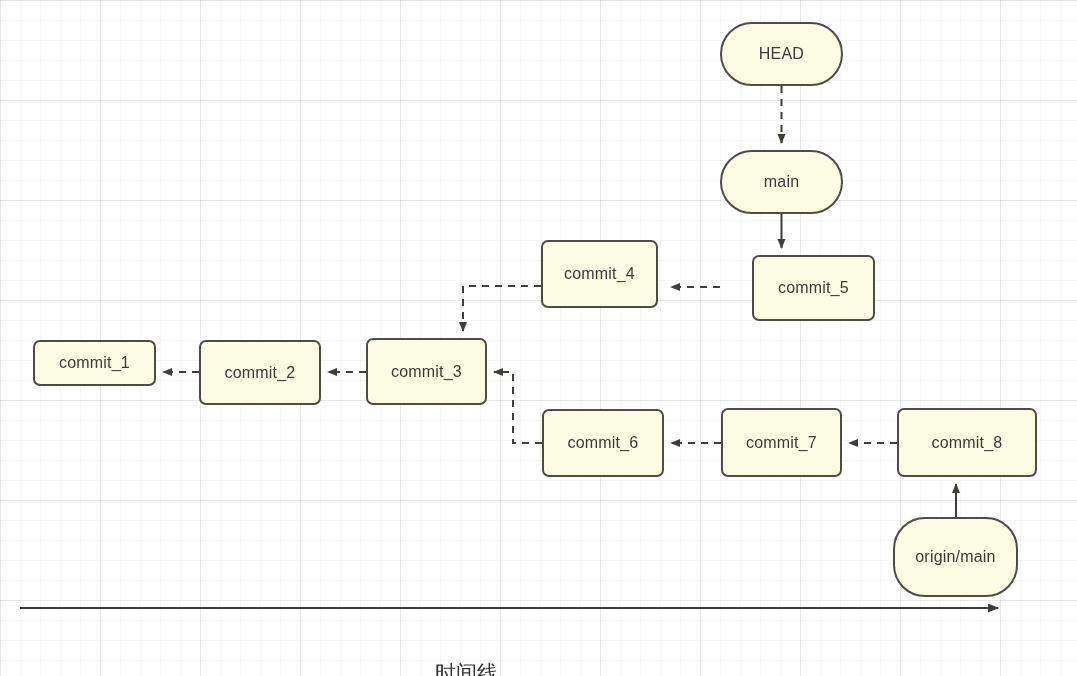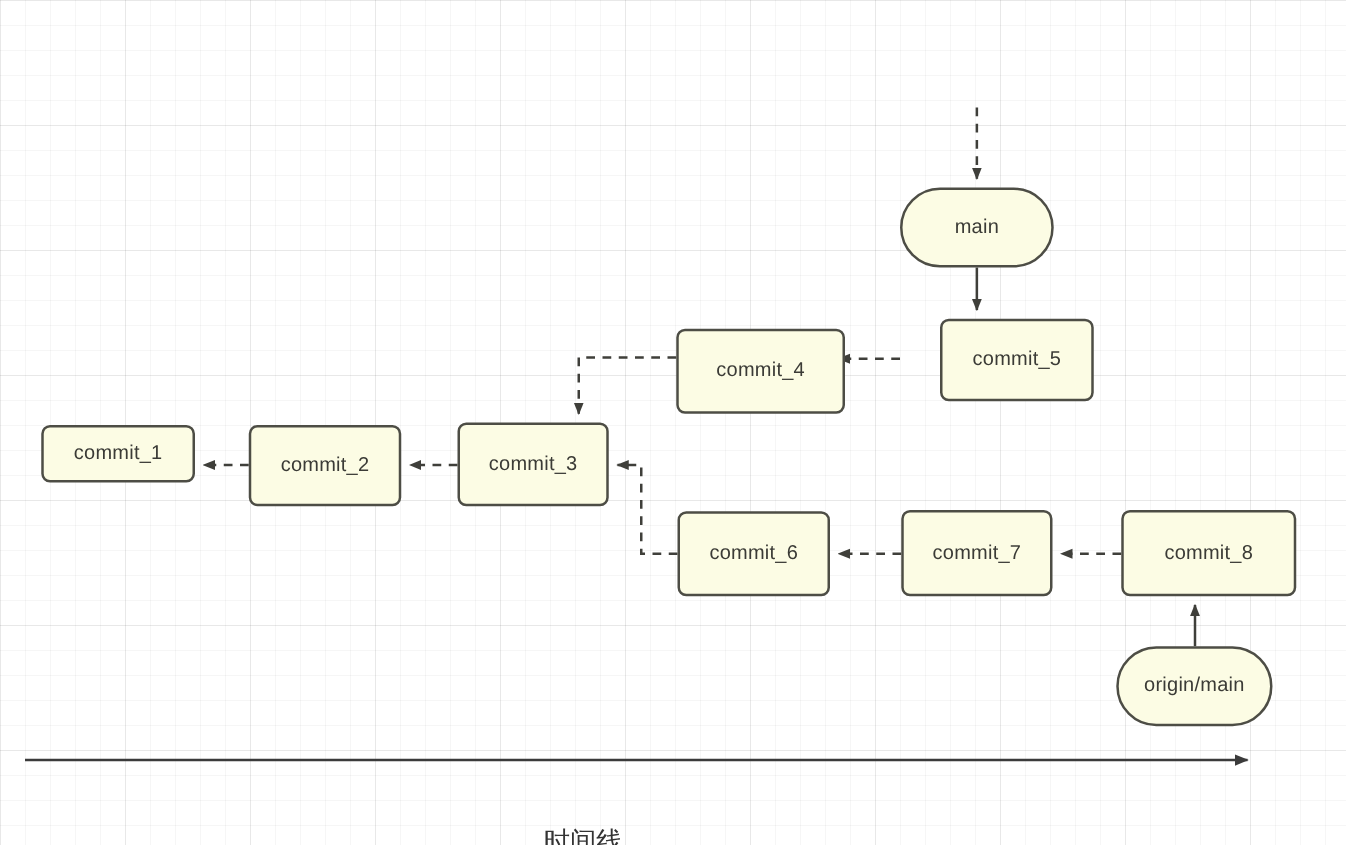--- a/index.html
+++ b/index.html
@@ -86,30 +86,33 @@
 
     <path d="M721,443 L671,443" fill="none" stroke="#3f3f3a" stroke-width="2" stroke-dasharray="7 6" marker-end="url(#arrowSolid)"></path>
 
     <path d="M897,443 L849,443" fill="none" stroke="#3f3f3a" stroke-width="2" stroke-dasharray="7 6" marker-end="url(#arrowSolid)"></path>
 
     <path d="M956,517 L956,484" fill="none" stroke="#3f3f3a" stroke-width="2" marker-end="url(#arrowSolid)"></path>
 
     <path d="M20,608 L998,608" fill="none" stroke="#3b3b3b" stroke-width="2" marker-end="url(#arrowAxis)"></path>
   </svg>
 
+  <div class="node ref" style="left:720px; top:22px; width:123px; height:64px;">
+    <span>HEAD</span>
+  </div>
 
   <div class="node ref" style="left:720px; top:150px; width:123px; height:64px;">
     <span>main</span>
   </div>
 
   <div class="node commit" style="left:752px; top:255px; width:123px; height:66px;">
     <span>commit_5</span>
   </div>
 
-  <div class="node commit" style="left:541px; top:263px; width:135px; height:68px;">
+  <div class="node commit" style="left:541px; top:240px; width:117px; height:68px;">
     <span>commit_4</span>
   </div>
 
   <div class="node commit" style="left:33px; top:340px; width:123px; height:46px;">
     <span>commit_1</span>
   </div>
 
   <div class="node commit" style="left:199px; top:340px; width:122px; height:65px;">
     <span>commit_2</span>
   </div>
@@ -123,19 +126,19 @@
   </div>
 
   <div class="node commit" style="left:721px; top:408px; width:121px; height:69px;">
     <span>commit_7</span>
   </div>
 
   <div class="node commit" style="left:897px; top:408px; width:140px; height:69px;">
     <span>commit_8</span>
   </div>
 
-  <div class="node ref" style="left:893px; top:517px; width:125px; height:64px;">
+  <div class="node ref" style="left:893px; top:517px; width:125px; height:80px;">
     <span>origin/main</span>
   </div>
 
   <div class="axis-label" style="left:435px; top:659px;">时间线</div>
 
 </div>
 
 </body></html>

